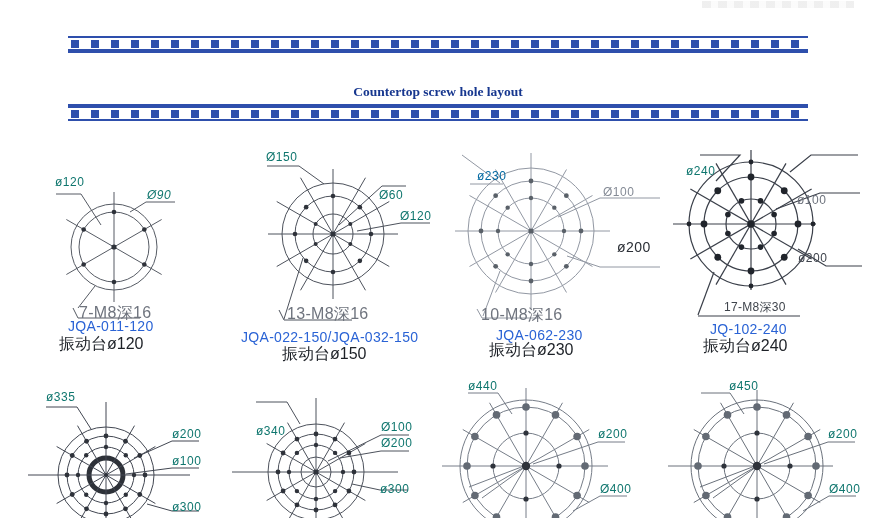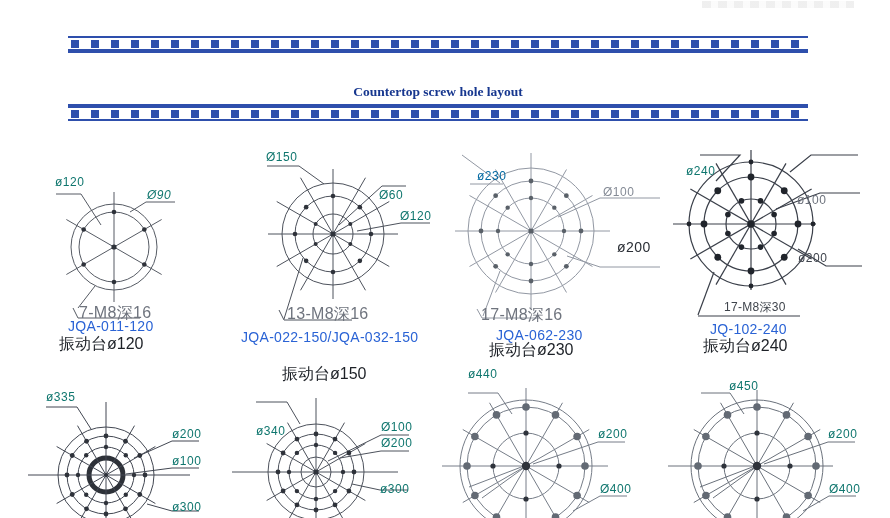--- a/index.html
+++ b/index.html
@@ -295,41 +295,41 @@
       <div class="dim" style="left: 55px; top: 176px;">ø120</div>
       <div class="dim" style="left: 147px; top: 189px; font-style: italic;">Ø90</div>
       <div class="thread" style="left: 79px; top: 305px;">7-M8深16</div>
       <div class="model" style="left: 68px; top: 319px;">JQA-011-120</div>
       <div class="caption" style="left: 59px; top: 336px;">振动台ø120</div>
       <div class="dim" style="left: 266px; top: 151px;">Ø150</div>
       <div class="dim" style="left: 379px; top: 173px; margin-top: 16px;">Ø60</div>
       <div class="dim" style="left: 400px; top: 210px;">Ø120</div>
       <div class="thread" style="left: 287px; top: 306px;">13-M8深16</div>
       <div class="model" style="left: 241px; top: 330px;">JQA-022-150/JQA-032-150</div>
-      <div class="caption" style="left: 282px; top: 346px; margin-top: 20px;">振动台ø150</div>
+      <div class="caption" style="left: 282px; top: 346px;">振动台ø150</div>
       <div class="dim" style="left: 477px; top: 170px; color: #0369a1;">ø230</div>
       <div class="dim" style="left: 603px; top: 186px; color: rgb(133, 139, 150);">Ø100</div>
       <div class="dim" style="left: 617px; top: 240px; color: rgb(42, 46, 53); font-size: 14px;">ø200</div>
-      <div class="thread" style="left: 481px; top: 307px;">17-M8深16</div>
+      <div class="thread" style="left: 481px; top: 307px;">10-M8深16</div>
       <div class="model" style="left: 496px; top: 328px;">JQA-062-230</div>
       <div class="caption" style="left: 489px; top: 342px;">振动台ø230</div>
       <div class="dim" style="left: 686px; top: 165px;">ø240</div>
       <div class="dim" style="left: 797px; top: 194px; color: rgb(109, 114, 124);">ø100</div>
       <div class="dim" style="left: 798px; top: 252px; color: rgb(63, 68, 77);">ø200</div>
       <div class="thread" style="left: 724px; top: 301px; color: rgb(63, 68, 76); font-size: 12px;">17-M8深30</div>
       <div class="model" style="left: 710px; top: 322px;">JQ-102-240</div>
       <div class="caption" style="left: 703px; top: 338px;">振动台ø240</div>
       <div class="dim" style="left: 46px; top: 391px;">ø335</div>
       <div class="dim" style="left: 172px; top: 428px;">ø200</div>
       <div class="dim" style="left: 172px; top: 455px;">ø100</div>
       <div class="dim" style="left: 172px; top: 501px;">ø300</div>
       <div class="dim" style="left: 256px; top: 387px; margin-top: 38px;">ø340</div>
       <div class="dim" style="left: 381px; top: 421px;">Ø100</div>
       <div class="dim" style="left: 381px; top: 437px;">Ø200</div>
       <div class="dim" style="left: 380px; top: 483px;">ø300</div>
-      <div class="dim" style="left: 468px; top: 368px; text-align: center;">ø440</div>
+      <div class="dim" style="left: 468px; top: 380px; text-align: center;">ø440</div>
       <div class="dim" style="left: 598px; top: 428px;">ø200</div>
       <div class="dim" style="left: 600px; top: 483px;">Ø400</div>
       <div class="dim" style="left: 701px; top: 380px; margin-left: 28px;">ø450</div>
       <div class="dim" style="left: 828px; top: 428px;">ø200</div>
       <div class="dim" style="left: 829px; top: 483px;">Ø400</div>
     </div>
 </div>
 
 </body></html>

